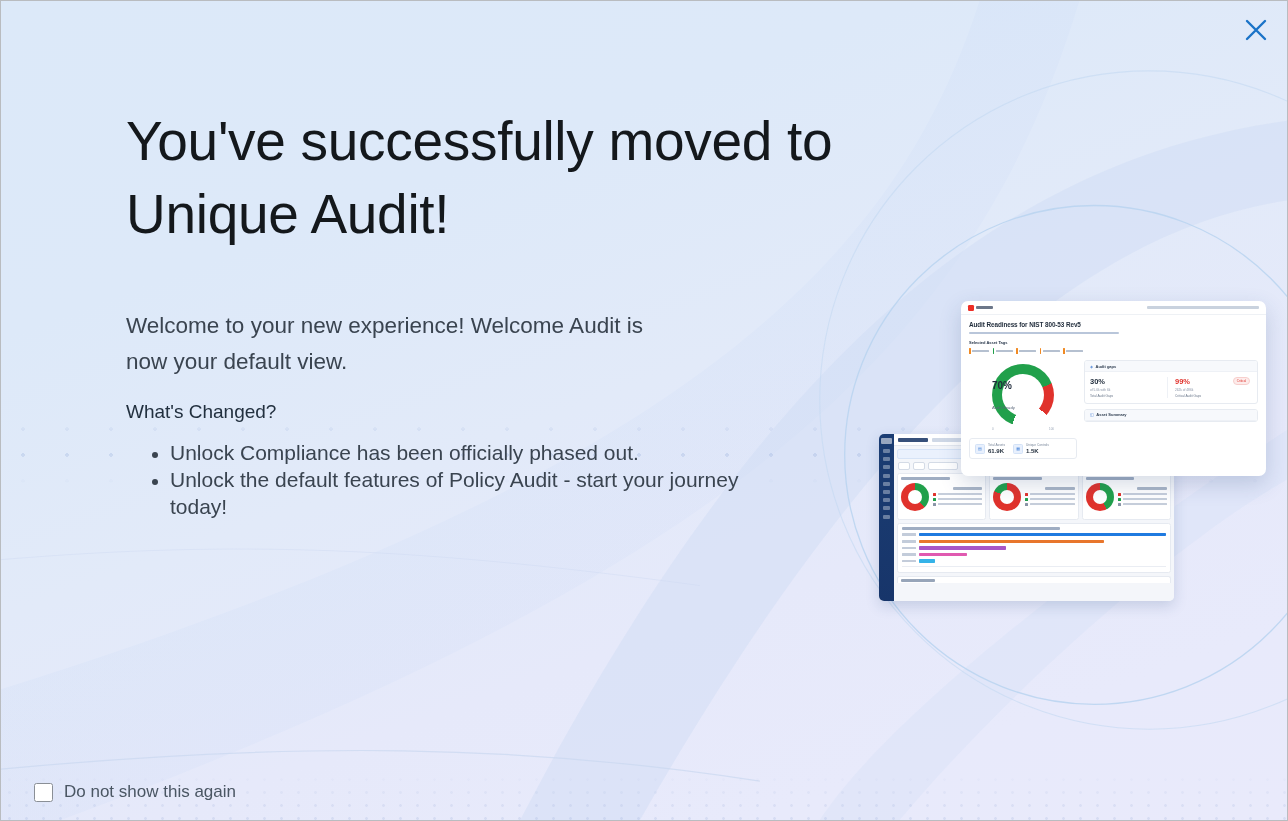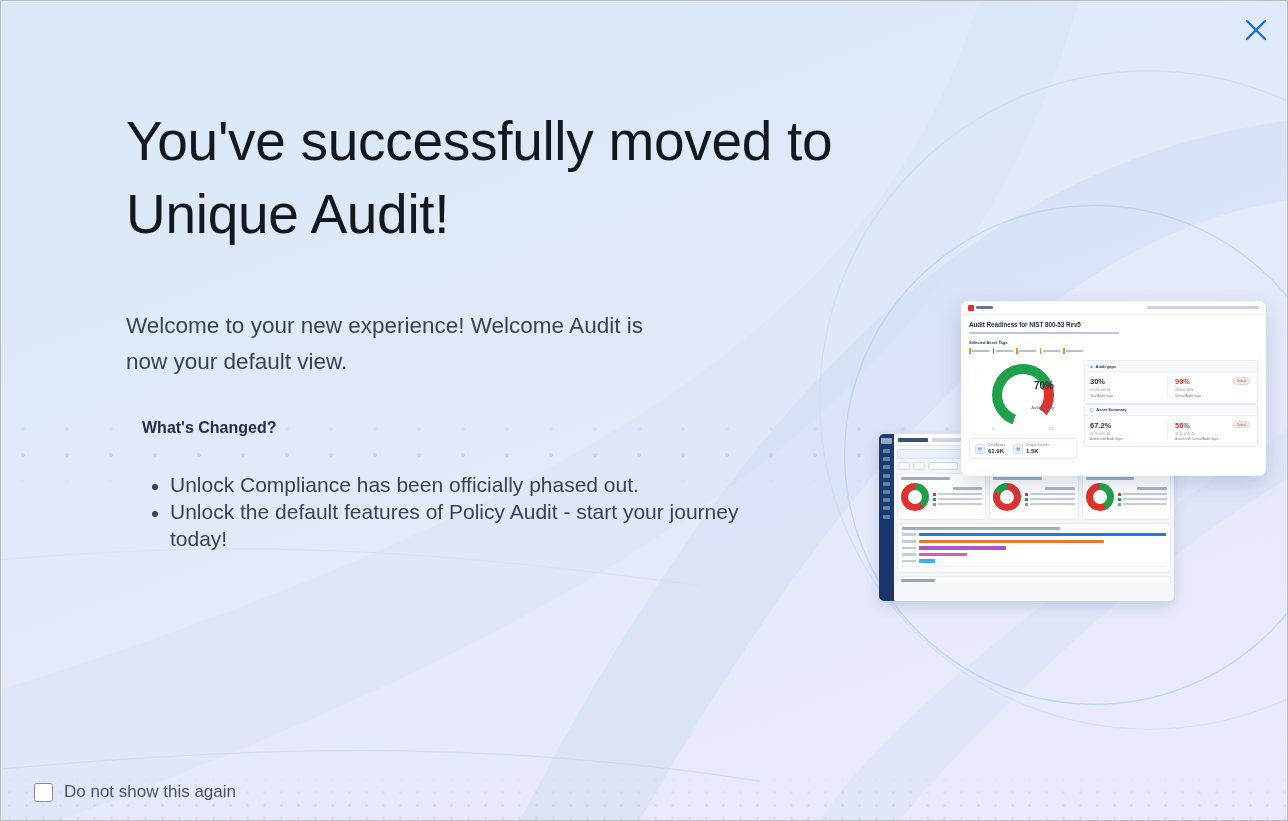--- a/index.html
+++ b/index.html
@@ -105,25 +105,25 @@
     margin: 0;
     padding-top: 57px;
     font-size: 22.5px;
     line-height: 36px;
     color: #3a4450;
     font-weight: 400;
     width: 600px;
     white-space: pre-line;
   }
   .subhead {
-    margin: 16px;
+    margin: 0;
     padding-top: 19px;
-    font-size: 16px;
+    font-size: 19px;
     line-height: 26px;
-    font-weight: 700;
+    font-weight: 400;
     color: #22303f;
   }
   .bullets {
     margin: 0;
     padding: 14px 0 0 44px;
     list-style: disc;
     width: 620px;
   }
   .bullets li {
     font-size: 21px;
@@ -436,21 +436,21 @@
     inset: 10px;
     background: #fff;
     border-radius: 50%;
   }
   .gauge-txt {
     position: absolute;
     inset: 0;
     z-index: 2;
     display: flex;
     flex-direction: column;
-    align-items: flex-end;
+    align-items: flex-start;
     justify-content: center;
     gap: 14px;
   }
   .gauge-pct { font-size: 10px; font-weight: 700; color: #1f2b3a; }
   .gauge-lbl { font-size: 4.2px; color: #5a6images; }
   .gauge-lbl { font-size: 4.2px; color: #5a6679; }
   .gauge-scale {
     width: 62px;
     display: flex;
     justify-content: space-between;
@@ -475,20 +475,21 @@
     color: #3f7fd6;
     font-size: 4px;
     display: flex; align-items: center; justify-content: center;
   }
   .stat .stxt .sl { font-size: 3.2px; color: #7b889b; margin-bottom: 1px; }
   .stat .stxt .sv { font-size: 6px; font-weight: 700; color: #1f2b3a; }
 
   .panel {
     border: 1px solid #e7ebf1;
     border-radius: 3px;
+    margin-bottom: 5px;
     overflow: hidden;
   }
   .panel-hd {
     background: #f7f9fc;
     padding: 2.5px 5px;
     display: flex;
     align-items: center;
     gap: 2.5px;
     border-bottom: 1px solid #eef1f6;
   }
@@ -769,33 +770,20 @@
                   <div class="mn">Critical Audit Gaps</div>
                   <div class="chip">Critical</div>
                 </div>
               </div>
             </div>
             <div class="panel">
               <div class="panel-hd">
                 <span class="phi">◱</span>
                 <span class="pht">Asset Summary</span>
               </div>
-              <div class="panel-bd">
-                <div class="metric">
-                  <div class="mv ok">67.2%</div>
-                  <div class="md">42.7k of 61.9k</div>
-                  <div class="mn">Assets with Audit Gaps</div>
-                </div>
-                <div class="metric">
-                  <div class="mv bad">56%</div>
-                  <div class="md">32.1k of 42.1k</div>
-                  <div class="mn">Assets with Critical Audit Gaps</div>
-                  <div class="chip">Critical</div>
-                </div>
-              </div>
             </div>
           </div>
         </div>
       </div>
     </div>
   </div>
 
   <div class="footer">
     <div class="cbox"></div>
     <span class="cbox-label">Do not show this again</span>

